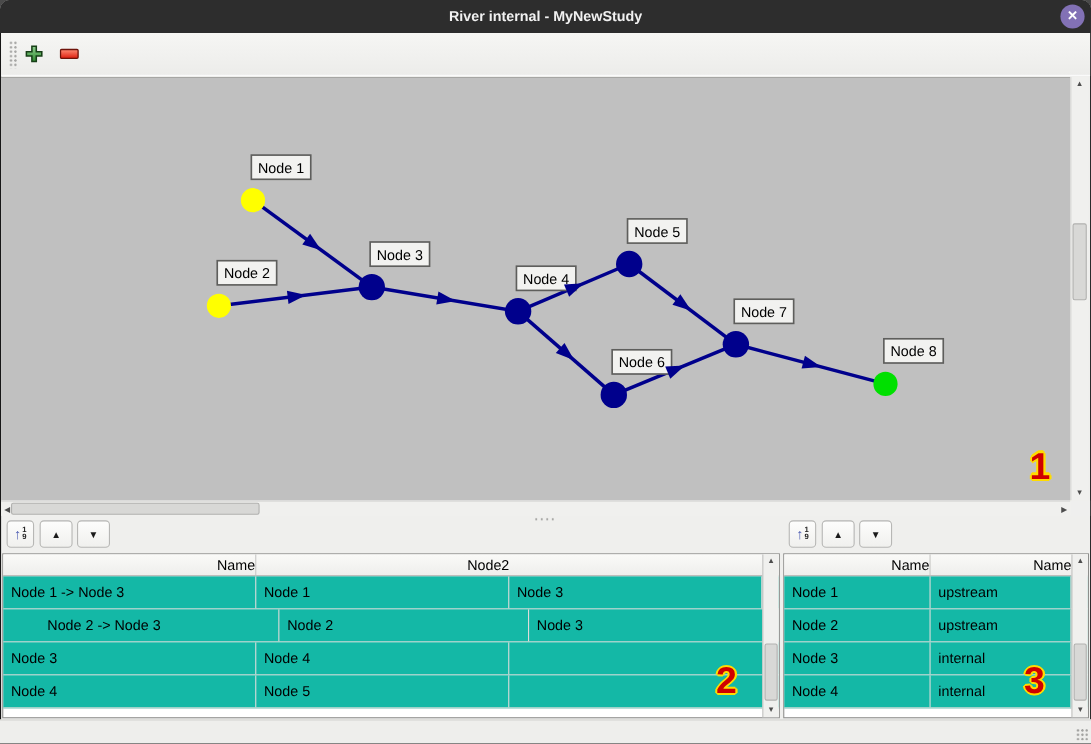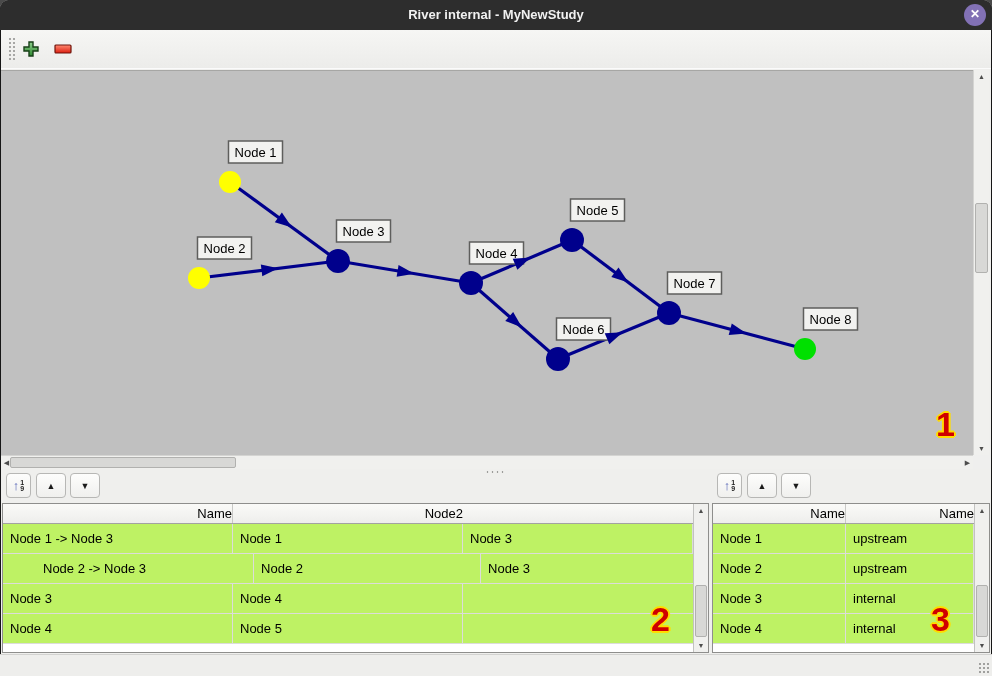--- a/index.html
+++ b/index.html
@@ -61,21 +61,21 @@
   .s-nums { display:flex; flex-direction:column; font-size:7px; line-height:6px;
     color:#222; margin-left:1px; font-weight:bold; }
   
   .tbl { position:absolute; top:503px; height:150px; background:#fff;
     border:1px solid #8e8e8c; }
   .thead { display:flex; height:20px; background:linear-gradient(#fafaf8,#eeeeec);
     border-bottom:1px solid #a3a3a1; }
   .hcell { font-size:13px; text-align:right; line-height:19px; color:#000;
     border-right:1px solid #c8c8c6; cursor:pointer; }
   .hcell:last-child { border-right:none; }
-  .trow { display:flex; height:30px; border-bottom:1px solid #dcdcda; background:#bef264; cursor:pointer; }
+  .trow { display:flex; height:30px; border-bottom:1px solid #dcdcda; background:#14b8a6; cursor:pointer; }
   .tcell { font-size:13px; line-height:29px; padding-left:7px; color:#000;
     border-right:1px solid #dcdcda; white-space:nowrap; overflow:hidden; }
   .tfill { display:flex; flex:1; }
   .fcell { border-right:1px solid #dcdcda; }
   .tbl-vscroll { position:absolute; right:0; top:0; bottom:0; width:15px;
     background:#f0f0ee; border-left:1px solid #c2c2c0; }
   .tbl-vscroll .sb-btn { left:0; width:100%; height:13px; }
   
   .statusbar { position:absolute; left:0; top:654px; width:100%; height:22px;
     background:#eeeeec; border-top:1px solid #d2d2d0; }

